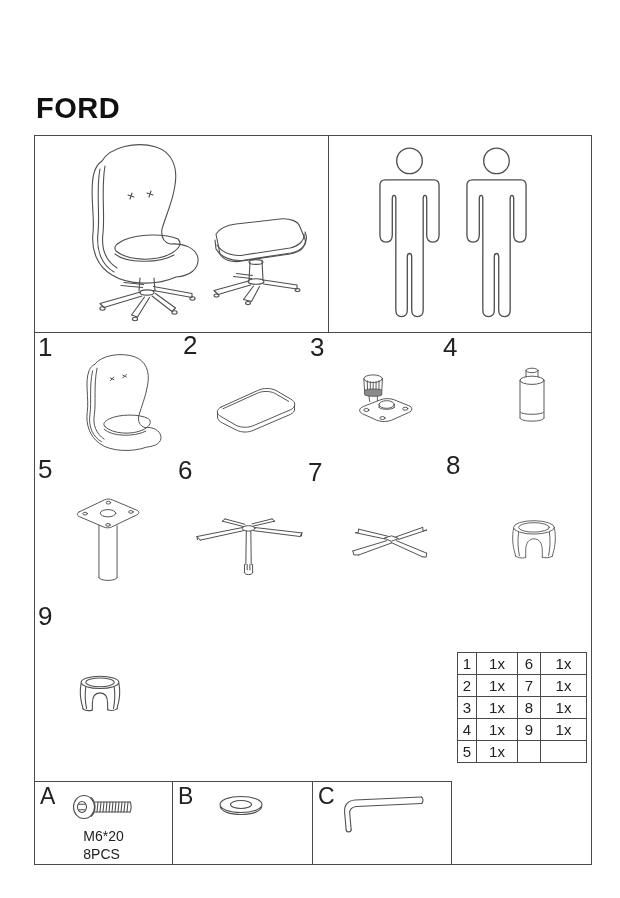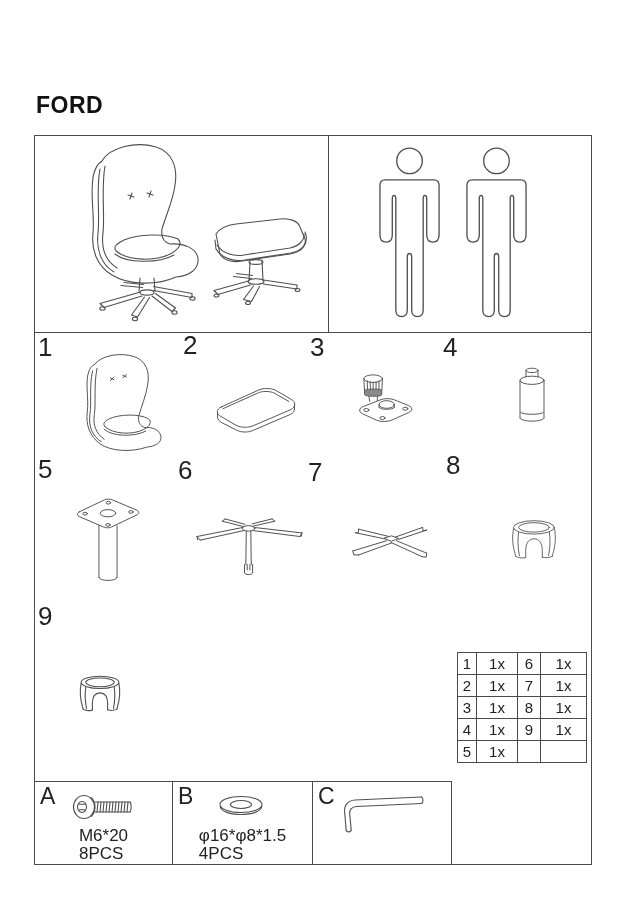--- a/index.html
+++ b/index.html
@@ -3,35 +3,35 @@
 <meta charset="utf-8">
 <style>
   html,body{margin:0;padding:0;background:#fff;}
   body{width:620px;height:898px;position:relative;overflow:hidden;
        font-family:"Liberation Sans", sans-serif;color:#1d1d1d;}
   .abs{position:absolute;}
   svg{display:block;overflow:visible;}
   svg .ln{fill:none;stroke:#4f4f4f;stroke-width:1.1;stroke-linecap:round;stroke-linejoin:round;}
   svg .thick{stroke-width:3;}
   svg .band{fill:#8a8a8a;stroke:#4f4f4f;stroke-width:1;}
-  .page-title{font-size:23px;font-weight:bold;letter-spacing:.5px;color:#111;}
+  .page-title{font-size:29px;font-weight:bold;letter-spacing:.5px;color:#111;}
   .outer-box{left:34px;top:135px;width:558px;height:730px;border:1.5px solid #4a4a4a;box-sizing:border-box;}
   .vdiv{left:328px;top:135px;height:197px;width:0;border-left:1.5px solid #4a4a4a;}
   .hdiv{left:34px;top:332px;width:558px;height:0;border-top:1.5px solid #4a4a4a;}
   .part-num{font-size:26px;line-height:1;color:#222;}
   .qty-table{left:457px;top:652px;border-collapse:collapse;table-layout:fixed;}
   .qty-table td{border:1.2px solid #4a4a4a;height:21px;padding:0;text-align:center;
                 font-size:15px;color:#222;}
   .qty-table td.c1{width:18px;}.qty-table td.c2{width:40px;}
   .qty-table td.c3{width:22px;}.qty-table td.c4{width:45px;}
   .hw-box{top:781px;height:84px;border:1.5px solid #4a4a4a;box-sizing:border-box;background:#fff;}
   .hw-box.noleft{border-left:none;}
   .hw-letter{position:absolute;left:5px;top:1px;font-size:23px;color:#222;}
   .hw-text{position:absolute;left:0;bottom:1px;width:100%;text-align:center;
-           font-size:17px;line-height:18px;color:#222;}
+           font-size:14px;line-height:18px;color:#222;}
   .hw-text .blk{display:inline-block;text-align:left;}
   .hw-text div:empty{display:none;}
 </style>
 </head>
 <body>
 
 <div class="abs page-title" style="left:36px;top:92px">FORD</div>
 
 <div class="abs outer-box"></div>
 <div class="abs vdiv"></div>
@@ -261,26 +261,20 @@
 
 <div class="abs hw-box noleft" style="left:173px;width:140px">
   <div class="hw-letter">B</div>
   <svg class="abs" style="left:44px;top:12px" width="48" height="24" viewBox="0 0 48 24">
     <g class="ln">
       <ellipse cx="24" cy="10.5" rx="21" ry="8"></ellipse>
       <ellipse cx="24" cy="10.5" rx="10.5" ry="4"></ellipse>
       <path d="M3.2 12.5 C4 17.5 13 20.5 24 20.5 C35 20.5 44 17.5 44.8 12.5"></path>
     </g>
   </svg>
-  <div class="hw-text">
-    <span class="blk">
-      <div>φ16*φ8*1.5</div>
-      <div>4PCS</div>
-    </span>
-  </div>
 </div>
 
 <div class="abs hw-box noleft" style="left:313px;width:139px">
   <div class="hw-letter">C</div>
   <svg class="abs" style="left:22px;top:9px" width="90" height="48" viewBox="0 0 90 48">
     <g class="ln">
       <path d="M86.5 6 L20 9 C13 9.5 9 14 9.6 21 L11.2 39"></path>
       <path d="M86.5 12.5 L21.5 15.5 C17 15.8 14.3 18.5 14.7 22.5 L16.2 39"></path>
       <path d="M86.5 6 C88.5 7 88.5 11.5 86.5 12.5"></path>
       <path d="M11.2 39 C11.2 41.5 16 41.5 16.2 39"></path>

